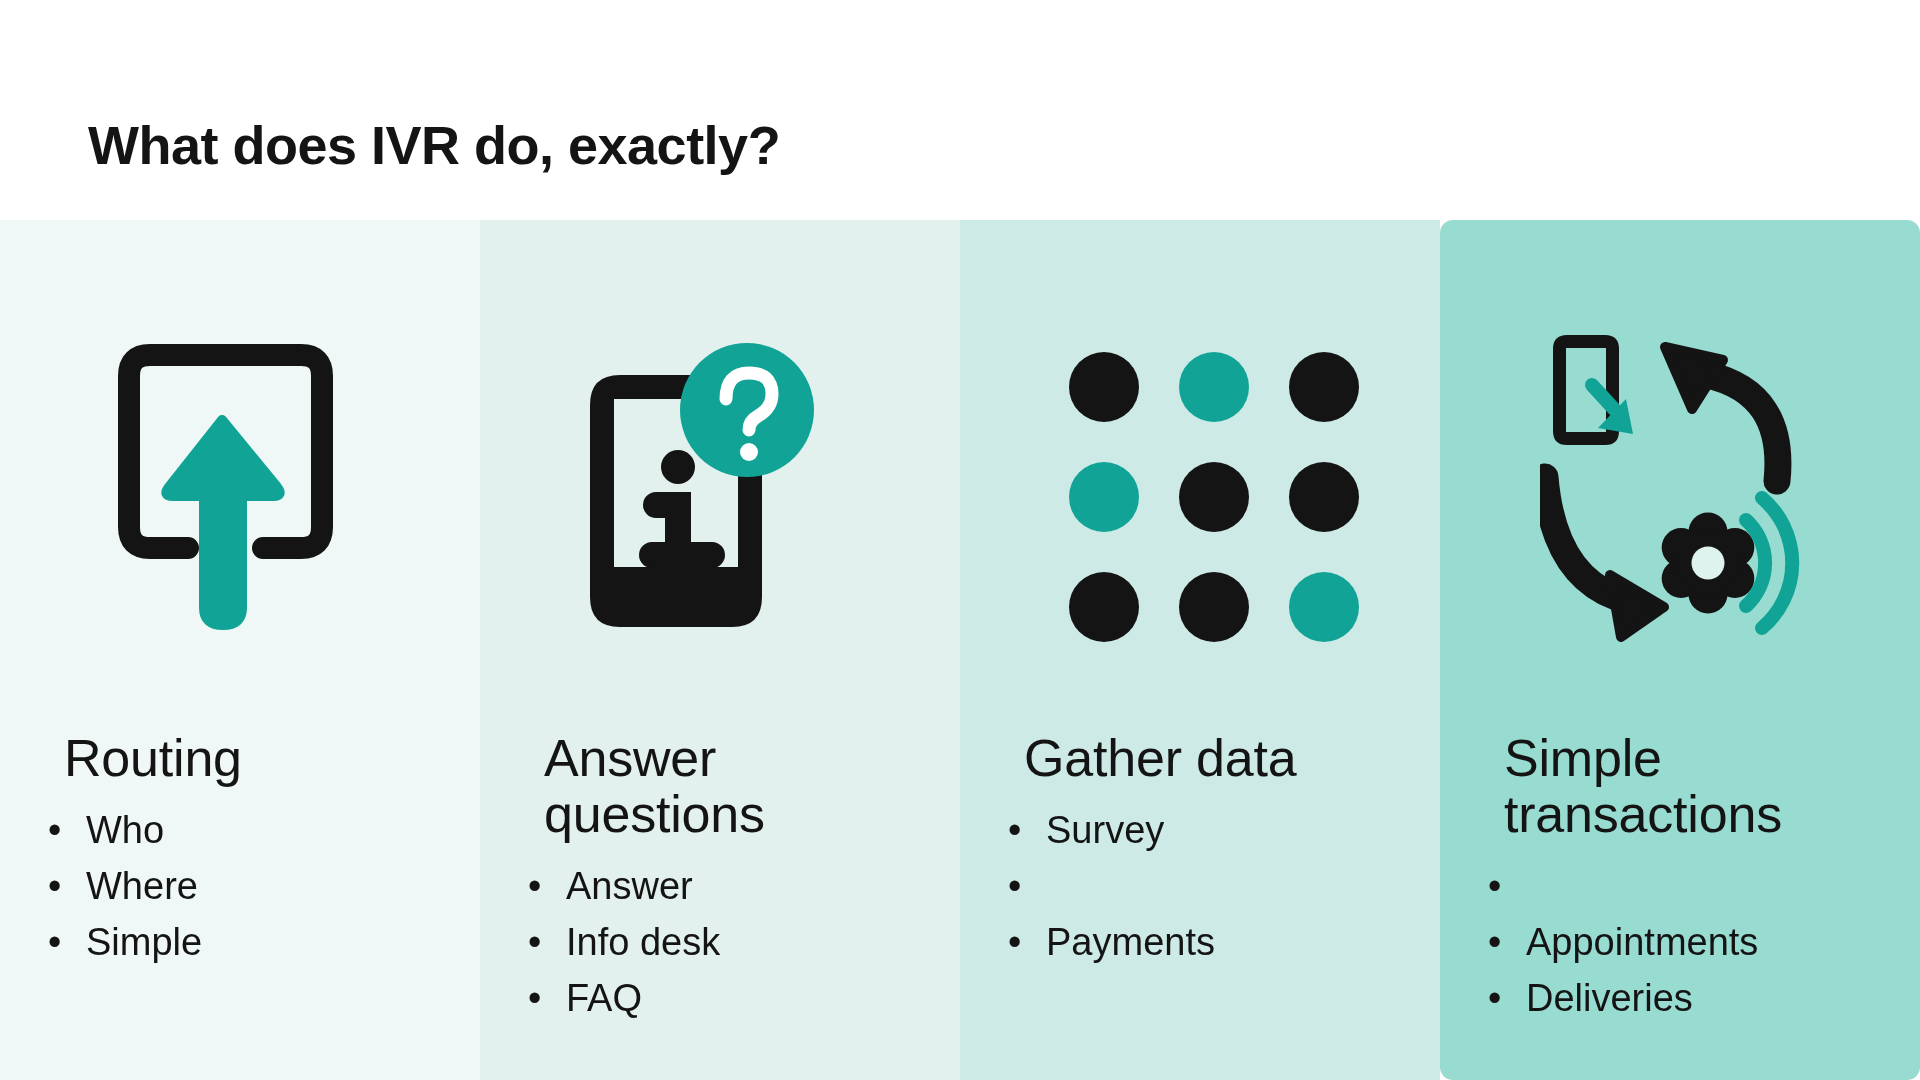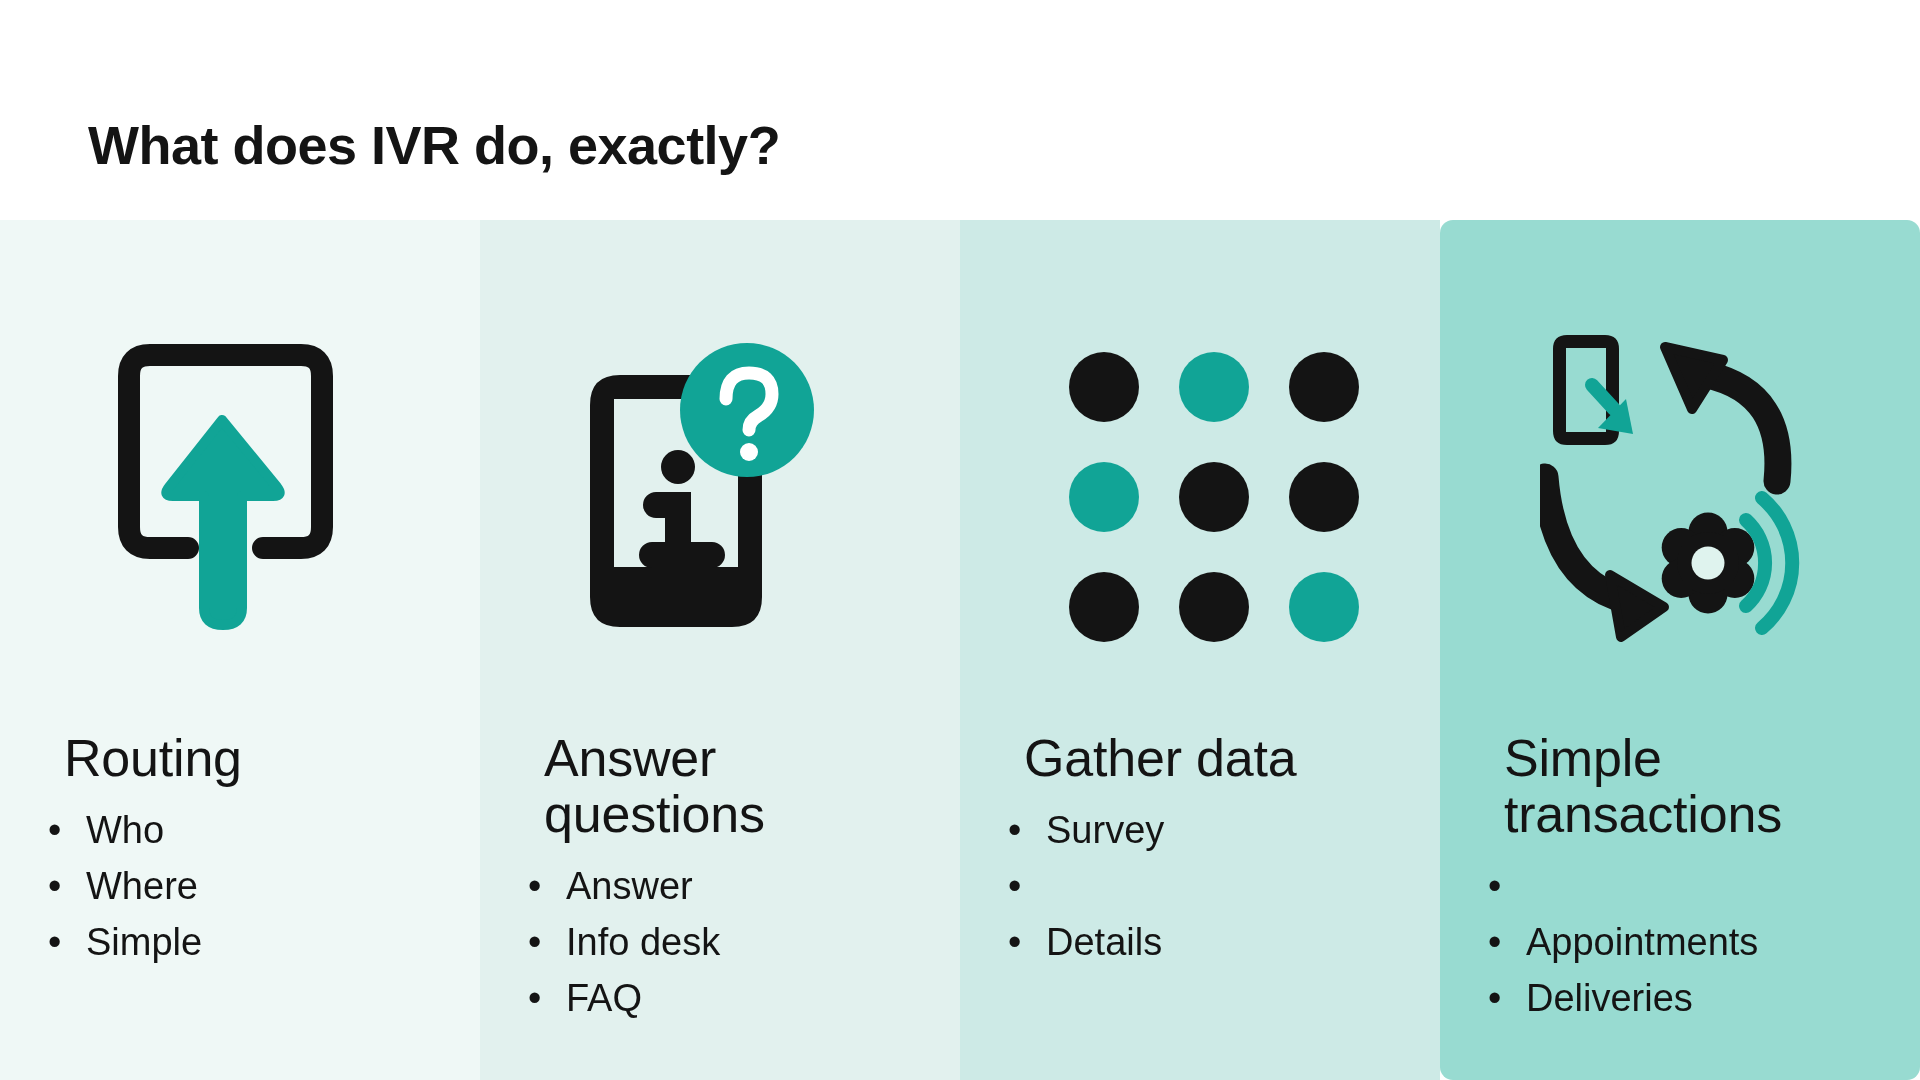--- a/index.html
+++ b/index.html
@@ -116,21 +116,21 @@
         <ul class="list">
           <li>
               <span class="bullet">•</span>
               <span>Survey</span>
             </li>
           <li>
               <span class="bullet">•</span>
             </li>
           <li>
               <span class="bullet">•</span>
-              <span>Details</span>
+              <span>Payments</span>
             </li>
         </ul>
       </div>
     </section>
 
     <section class="col" style="background-color: rgb(152, 219, 209); border-radius: 13px;">
       <svg class="icon icon-4" viewBox="0 0 315 315">
         <g>
           <path class="fill-ink" fill-rule="evenodd" d="M27,0 L65,0 Q79,0 79,14 L79,96 Q79,110 65,110 L27,110 Q13,110 13,96 L13,14 Q13,0 27,0 Z
                    M26,13 L66,13 L66,97 L26,97 Z"></path>

